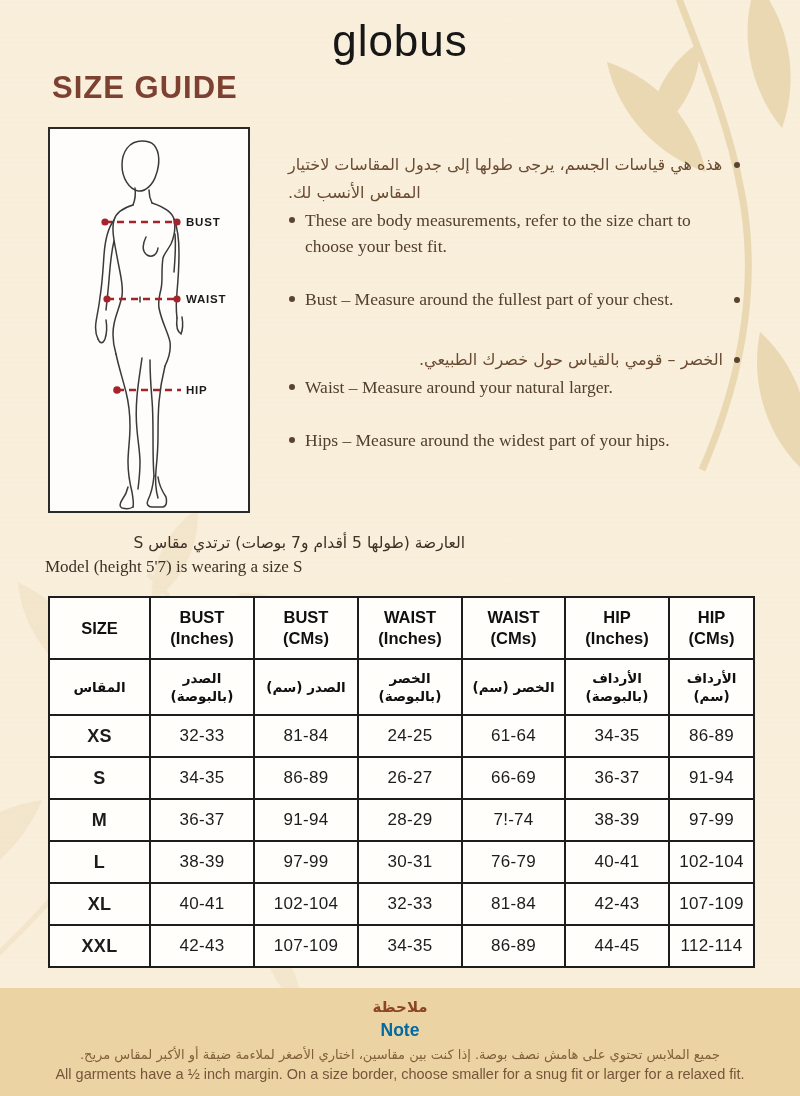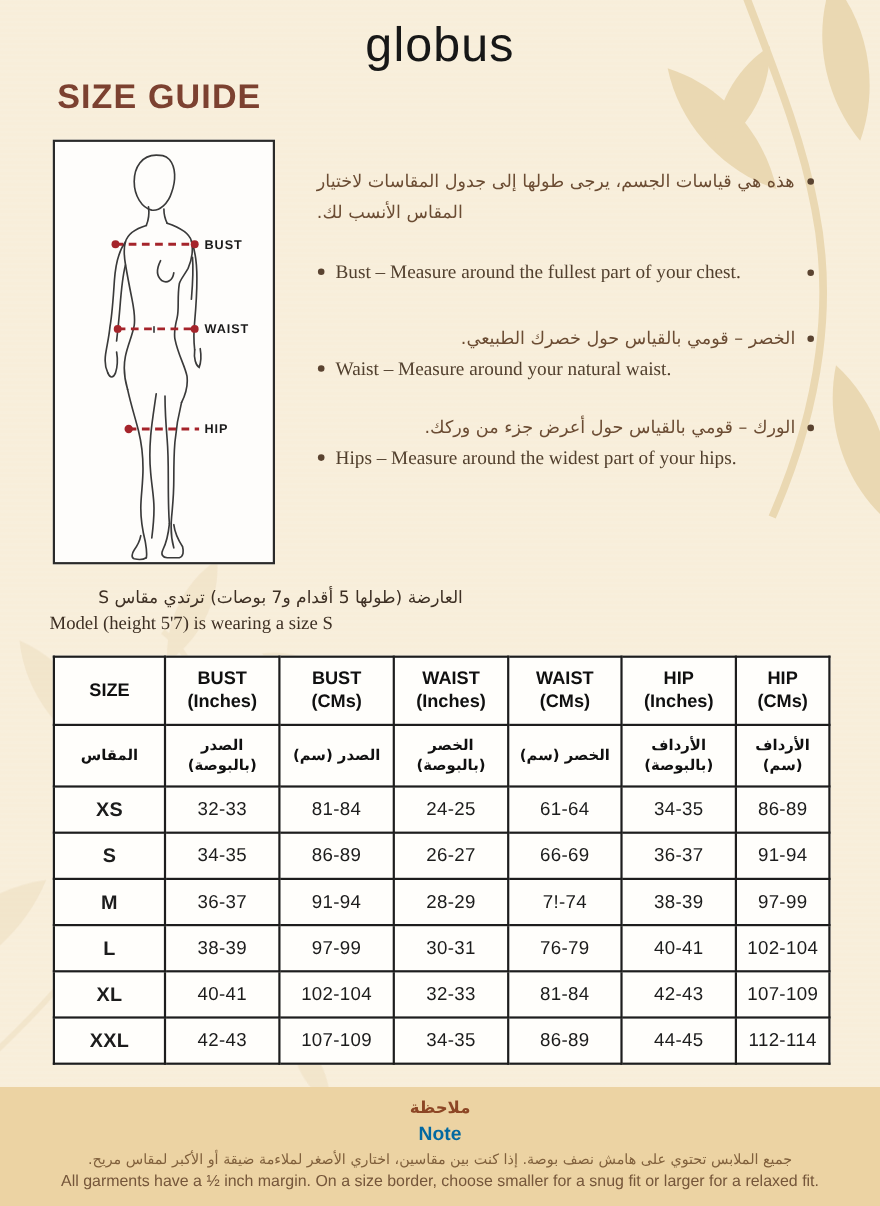--- a/index.html
+++ b/index.html
@@ -34,21 +34,21 @@
     font-family:"DejaVu Sans", sans-serif;font-size:16px;line-height:28px;color:#6b4c33;}
   .b-ar.wrap2{text-align:left;}
   .b-en{position:relative;padding-left:19px;
     font-family:"Liberation Serif", serif;font-size:17.5px;line-height:26px;color:#52402e;}
   .dot{position:absolute;width:6px;height:6px;border-radius:50%;background:#5a4330;}
   .b-ar .dot{right:2px;top:11px;}
   .b-en .dot{left:3px;top:10px;}
 
   
   .model-note{position:absolute;left:45px;top:531px;width:420px;}
-  .model-ar{direction:rtl;text-align:center;font-family:"DejaVu Sans", sans-serif;
+  .model-ar{direction:rtl;text-align:right;font-family:"DejaVu Sans", sans-serif;
     font-size:15.5px;line-height:24px;color:#3e3024;}
   .model-en{font-family:"Liberation Serif", serif;font-size:17px;line-height:24px;color:#3e3024;}
 
   
   .size-table{position:absolute;left:48px;top:596px;}
   table{border-collapse:collapse;table-layout:fixed;background:#fffefb;}
   td{border:2px solid #1d1d1d;text-align:center;vertical-align:middle;padding:0;}
   tr.hdr-en td{height:60px;font-weight:bold;font-size:16.5px;line-height:21px;color:#101010;}
   tr.hdr-ar td{height:54px;font-weight:bold;font-size:13.5px;line-height:18px;color:#101010;
     font-family:"DejaVu Sans", sans-serif;direction:rtl;}
@@ -144,31 +144,31 @@
           <text x="136" y="97">BUST</text>
           <text x="136" y="174">WAIST</text>
           <text x="136" y="265">HIP</text>
         </g>
       </svg>
     </div>
 
     <div class="bullets">
       <div class="b-group g1">
         <div class="b-ar wrap2"><span class="dot"></span><span>هذه هي قياسات الجسم، يرجى طولها إلى جدول المقاسات لاختيار المقاس الأنسب لك.</span></div>
+        <div class="b-en"><span class="dot"></span><span>These are body measurements, refer to the size chart to choose your best fit.</span></div>
       </div>
       <div class="b-group g2">
         <div class="b-ar"><span class="dot"></span></div>
         <div class="b-en"><span class="dot"></span><span>Bust – Measure around the fullest part of your chest.</span></div>
       </div>
       <div class="b-group g3">
         <div class="b-ar"><span class="dot"></span><span>الخصر – قومي بالقياس حول خصرك الطبيعي.</span></div>
-        <div class="b-en"><span class="dot"></span><span>Waist – Measure around your natural waist.</span></div>
+        <div class="b-en"><span class="dot"></span><span>Waist – Measure around your natural larger.</span></div>
       </div>
       <div class="b-group g4">
-        <div class="b-ar"><span class="dot"></span><span>الورك – قومي بالقياس حول أعرض جزء من وركك.</span></div>
         <div class="b-en"><span class="dot"></span><span>Hips – Measure around the widest part of your hips.</span></div>
       </div>
     </div>
 
     <div class="model-note">
       <div class="model-ar">العارضة (طولها 5 أقدام و7 بوصات) ترتدي مقاس S</div>
       <div class="model-en">Model (height 5'7) is wearing a size S</div>
     </div>
 
     <div class="size-table">

